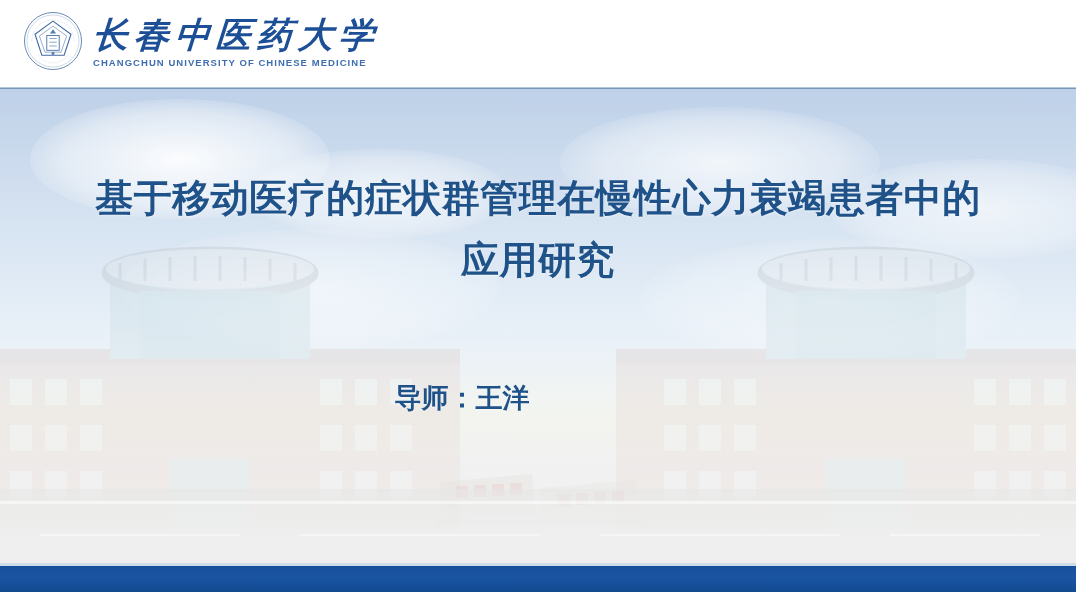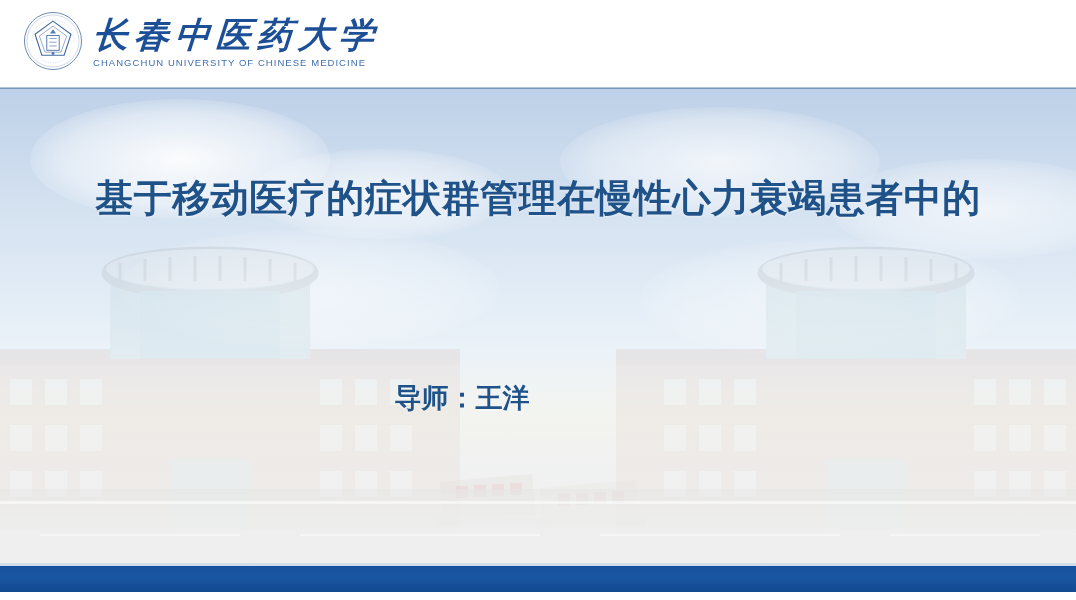--- a/index.html
+++ b/index.html
@@ -68,21 +68,21 @@
     font-style: italic;
     letter-spacing: 6px;
     color: #1d4f96;
     line-height: 1.08;
     white-space: nowrap;
     transform: skewX(-4deg);
   }
   .logo-en {
     font-family: "Liberation Sans", sans-serif;
     font-size: 9.5px;
-    font-weight: 400;
+    font-weight: 700;
     letter-spacing: 1.05px;
     color: #3f6eb0;
     margin-top: 3px;
     white-space: nowrap;
   }
 
   
   .stage {
     position: absolute;
     left: 0;
@@ -379,20 +379,21 @@
     <div class="curb"></div>
     <div class="lane" style="left:40px;  width:200px;"></div>
     <div class="lane" style="left:300px; width:240px;"></div>
     <div class="lane" style="left:600px; width:240px;"></div>
     <div class="lane" style="left:890px; width:150px;"></div>
 
     <div class="veil"></div>
 
     <div class="title-wrap">
       <div class="title-line">基于移动医疗的症状群管理在慢性心力衰竭患者中的</div>
+      <div class="title-line">应用研究</div>
     </div>
 
     <div class="credits">
       <div class="credit-line">导师：王洋</div>
     </div>
 
   </div>
 
   <div class="bar-highlight"></div>
   <div class="bottom-bar"></div>

